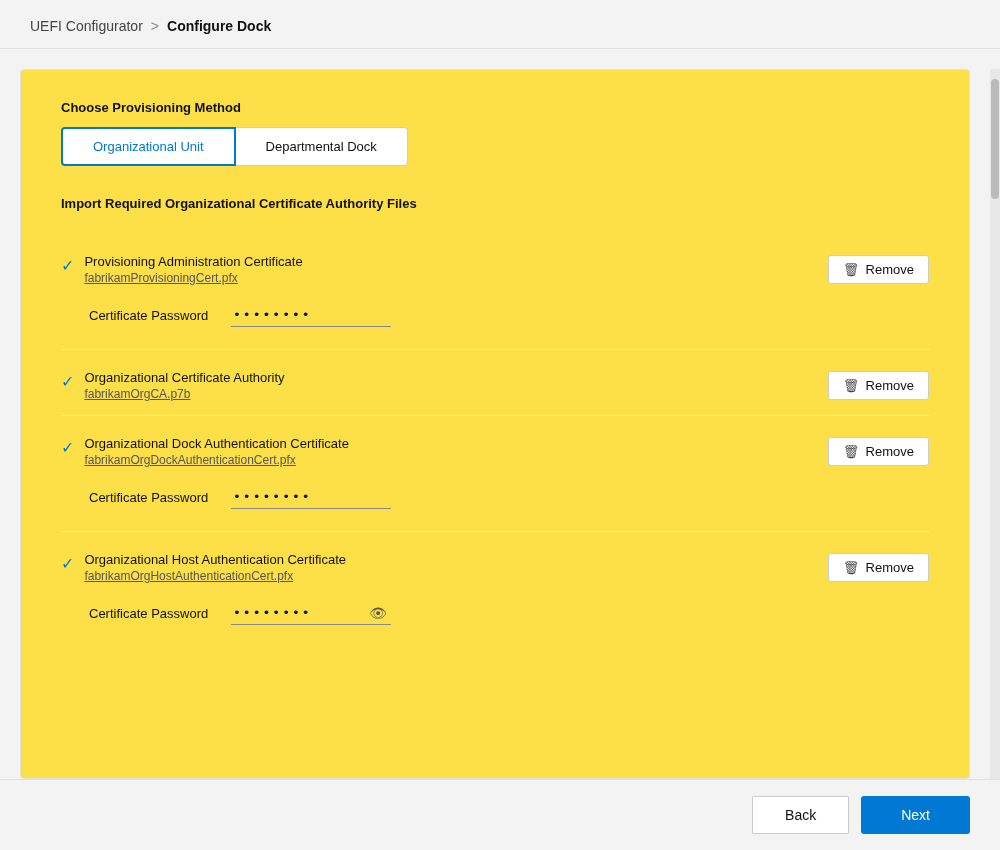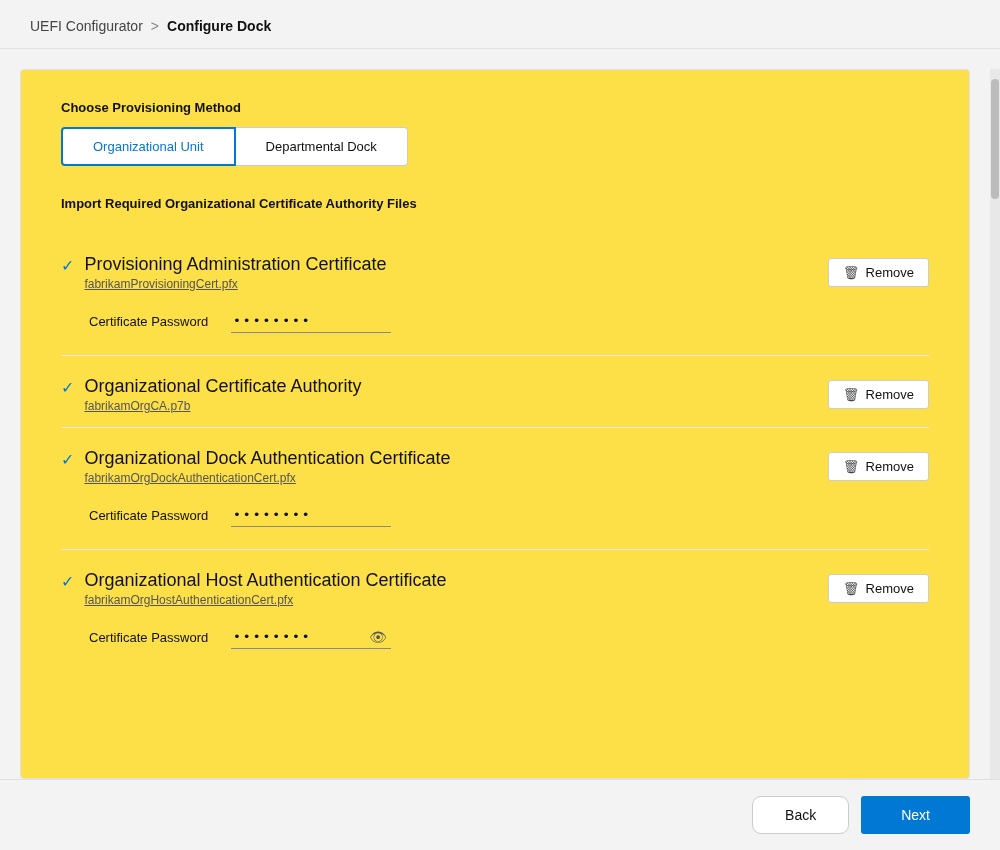--- a/index.html
+++ b/index.html
@@ -136,21 +136,21 @@
     .check-icon {
       color: #0078d4;
       font-size: 16px;
       margin-top: 2px;
       flex-shrink: 0;
     }
 
     .cert-details {}
 
     .cert-name {
-      font-size: 18px;
+      font-size: 13px;
       font-weight: 500;
       color: #111;
     }
 
     .cert-filename {
       font-size: 12px;
       color: #555;
       margin-top: 2px;
       text-decoration: underline;
     }
@@ -230,21 +230,21 @@
       justify-content: flex-end;
       gap: 12px;
       border-top: 1px solid #e0e0e0;
     }
 
     .back-btn {
       padding: 10px 32px;
       font-size: 14px;
       border: 1px solid #ccc;
       background: #fff;
-      border-radius: 9px;
+      border-radius: 1px;
       cursor: pointer;
       font-family: 'Segoe UI', Arial, sans-serif;
       color: #111;
     }
 
     .next-btn {
       padding: 10px 40px;
       font-size: 14px;
       border: none;
       background: #0078d4;

